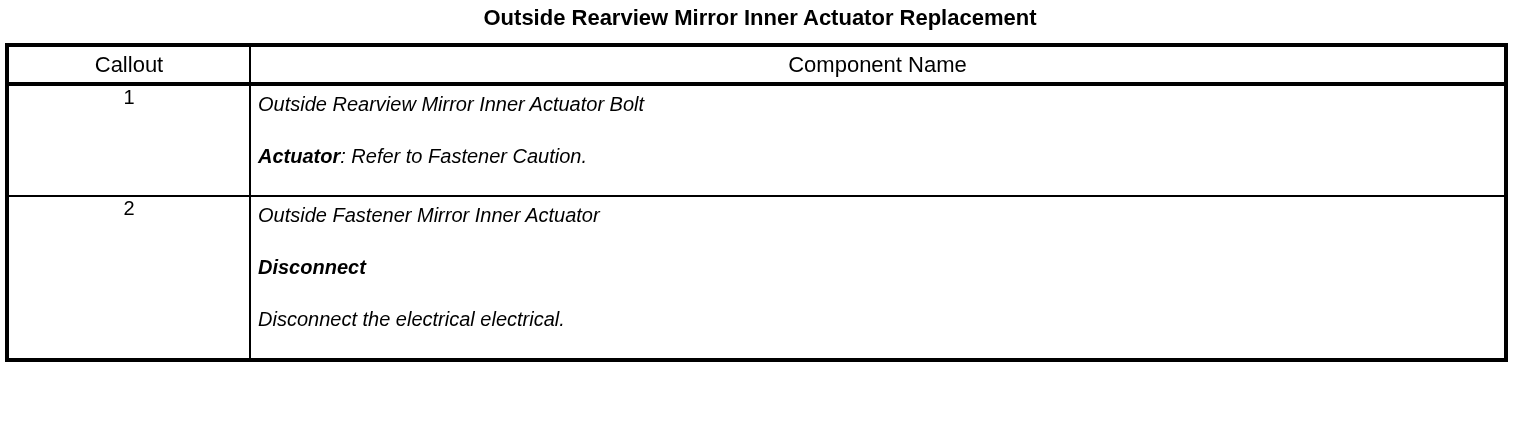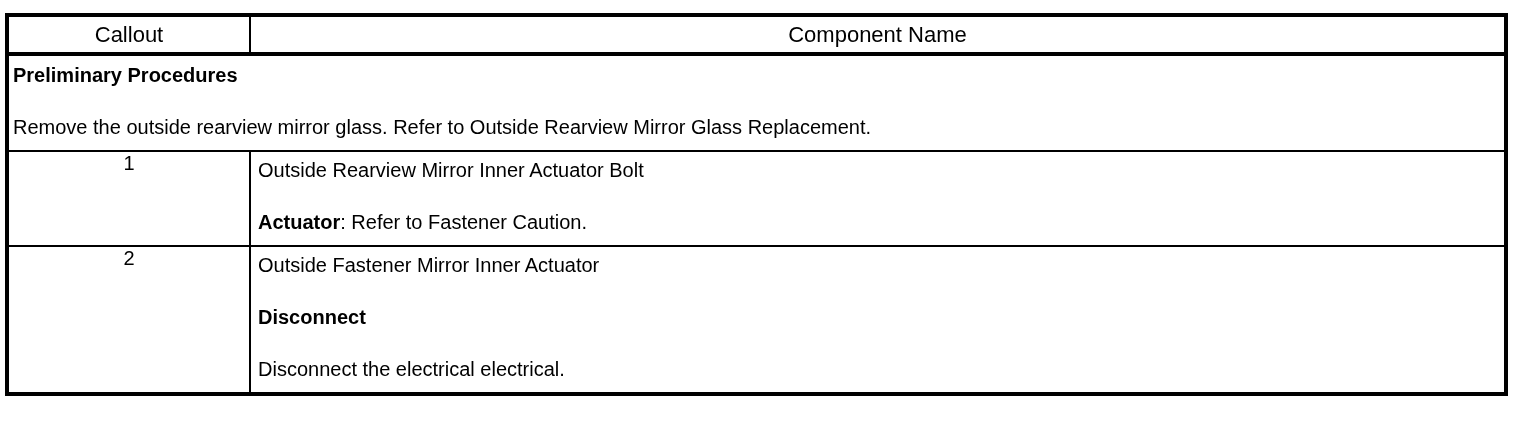--- a/index.html
+++ b/index.html
@@ -43,48 +43,43 @@
     padding: 0;
   }
   th { border-bottom: 4px solid #000000 !important; }
   td p {
     margin: 0 0 30px 0;
     font-size: 20px;
     line-height: 22px;
   }
   td p:last-child { margin-bottom: 0; }
   td.prelim-cell { padding: 8px 8px 12px 4px; }
-  td.component-cell { padding: 7px 8px 12px 7px; }
+  td.component-cell { padding: 7px 8px 28px 7px; font-style: italic; }
   td.callout-cell {
     text-align: center;
     vertical-align: middle;
     font-size: 20px;
     padding: 0;
   }
   .bold { font-weight: bold; }
 </style>
 </head>
 <body>
 
 <div>
+  <div class="doc-title">Outside Rearview Mirror Inner Actuator Replacement</div>
 
   <table class="component-table">
     <thead>
       <tr>
         <th class="col-callout">Callout</th>
         <th class="col-component">Component Name</th>
       </tr>
     </thead>
     <tbody>
-      <tr>
-        <td colspan="2" class="prelim-cell">
-          <p class="bold">Preliminary Procedures</p>
-          <p>Remove the outside rearview mirror glass. Refer to Outside Rearview Mirror Glass Replacement.</p>
-        </td>
-      </tr>
 
       <tr>
         <td class="callout-cell">1</td>
         <td class="component-cell">
           <p>Outside Rearview Mirror Inner Actuator Bolt</p>
           <p><span class="bold">Actuator</span><span>: Refer to Fastener Caution.</span></p>
         </td>
       </tr>
 
       <tr>

